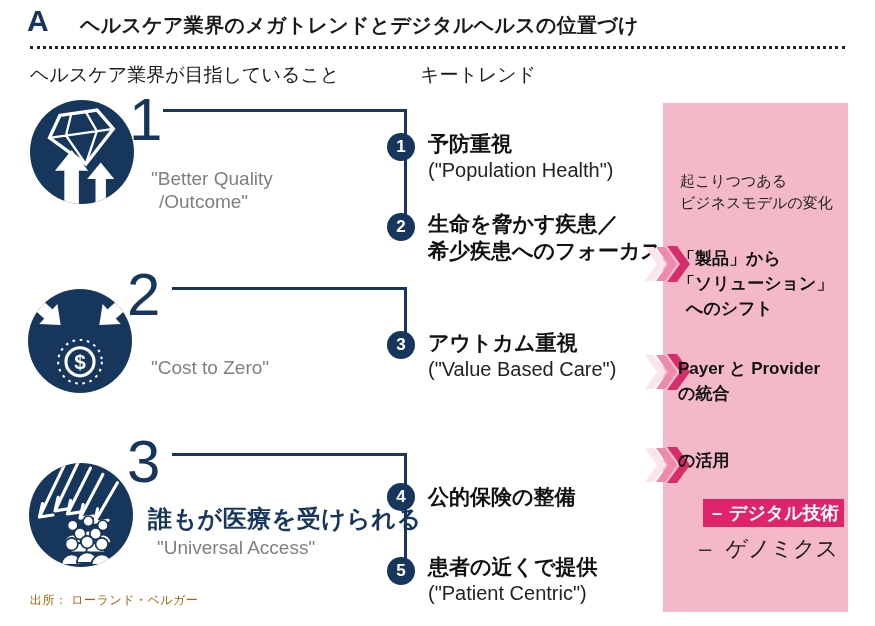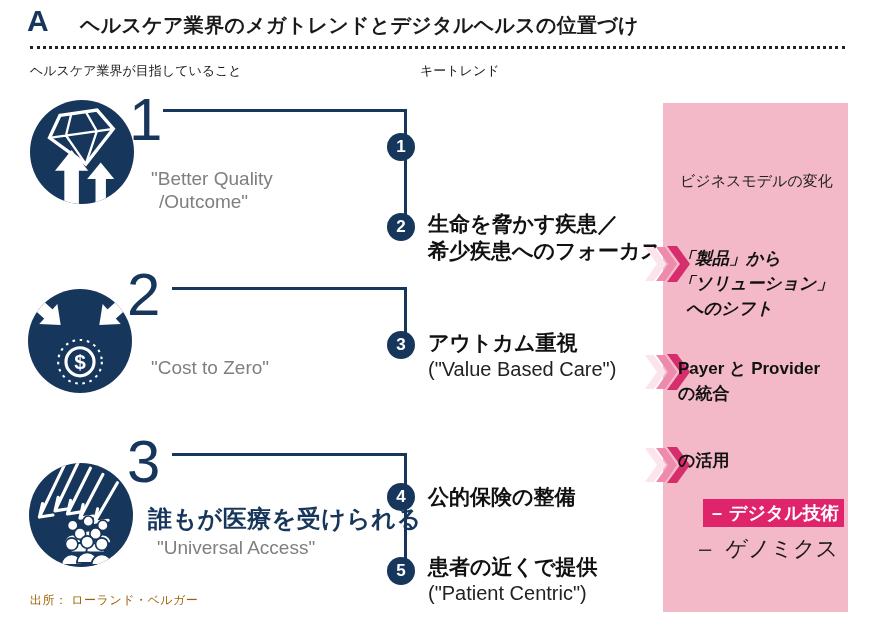--- a/index.html
+++ b/index.html
@@ -8,21 +8,21 @@
     --chevron_light:#fce4ec; --chevron_mid:#ee8bad; --chevron_dark:#d62d6d;
   }
   *{margin:0;padding:0;box-sizing:border-box;}
   body{background:#fff;font-family:"Liberation Sans","DejaVu Sans",sans-serif;color:var(--text-black);}
   .canvas{position:relative;width:875px;height:626px;background:#fff;overflow:hidden;}
   .abs{position:absolute;}
 
   .marker{left:27px;top:4px;font-size:30px;font-weight:bold;color:var(--navy);}
   .title{left:80px;top:12px;font-size:20px;font-weight:bold;letter-spacing:.3px;}
   .dotted{left:30px;top:46px;width:815px;height:0;border-top:3px dotted #222;}
-  .col-h{font-size:13px;color:#1a1a1a;}
+  .col-h{font-size:19px;color:#1a1a1a;}
   .goals-h{left:30px;top:62px;}
   .trends-h{left:420px;top:62px;}
 
   .line{background:var(--navy);}
   .goal-circle{width:104px;height:104px;border-radius:50%;background:var(--navy);overflow:hidden;}
   .goal-circle svg{display:block;width:100%;height:100%;}
   .goal-num{font-size:60px;line-height:1;color:var(--navy);font-weight:400;}
   .goal-label{font-size:24px;font-weight:bold;color:var(--navy);letter-spacing:.5px;white-space:nowrap;}
   .goal-eng{font-size:19px;color:var(--gray);line-height:23px;white-space:nowrap;}
   .goal-eng .indent{padding-left:8px;}
@@ -146,47 +146,52 @@
   <div class="abs badge" style="left:387px;top:331px;">
       <span>3</span>
     </div>
   <div class="abs badge" style="left:387px;top:483px;">
       <span>4</span>
     </div>
   <div class="abs badge" style="left:387px;top:557px;">
       <span>5</span>
     </div>
 
+  <div class="abs trend" style="top:130px;">
+    <div class="t-l1">予防重視</div>
+    <div class="t-l2">("Population Health")</div>
+  </div>
   <div class="abs trend" style="top:210px;">
     <div class="t-l1">生命を脅かす疾患／</div>
     <div class="t-l2 jp-bold">希少疾患へのフォーカス</div>
   </div>
   <div class="abs trend" style="top:483px;">
     <div class="t-l1">公的保険の整備</div>
   </div>
   <div class="abs trend" style="top:329px;">
     <div class="t-l1">アウトカム重視</div>
     <div class="t-l2">("Value Based Care")</div>
   </div>
   <div class="abs trend" style="top:553px;">
     <div class="t-l1">患者の近くで提供</div>
     <div class="t-l2">("Patient Centric")</div>
   </div>
 
   <div class="abs panel"></div>
   <div class="abs panel-header">
+    <div>起こりつつある</div>
     <div>ビジネスモデルの変化</div>
   </div>
 
   <svg class="abs chev" style="left:645px;top:246px;" viewBox="0 0 46 36">
     <polygon points="0,1 9,1 21,18 9,35 0,35 12,18" fill="var(--chevron_light)"></polygon>
     <polygon points="11,1 20,1 32,18 20,35 11,35 23,18" fill="var(--chevron_mid)"></polygon>
     <polygon points="22,0 32,0 45,18 32,36 22,36 35,18" fill="var(--chevron_dark)"></polygon>
   </svg>
-  <div class="abs p-item" style="top:246px;font-style:italic;">
+  <div class="abs p-item" style="top:246px;">
     <div>「製品」から</div>
     <div>「ソリューション」</div>
     <div style="padding-left:8px;">へのシフト</div>
   </div>
 
   <svg class="abs chev" style="left:645px;top:354px;" viewBox="0 0 46 36">
     <polygon points="0,1 9,1 21,18 9,35 0,35 12,18" fill="var(--chevron_light)"></polygon>
     <polygon points="11,1 20,1 32,18 20,35 11,35 23,18" fill="var(--chevron_mid)"></polygon>
     <polygon points="22,0 32,0 45,18 32,36 22,36 35,18" fill="var(--chevron_dark)"></polygon>
   </svg>

